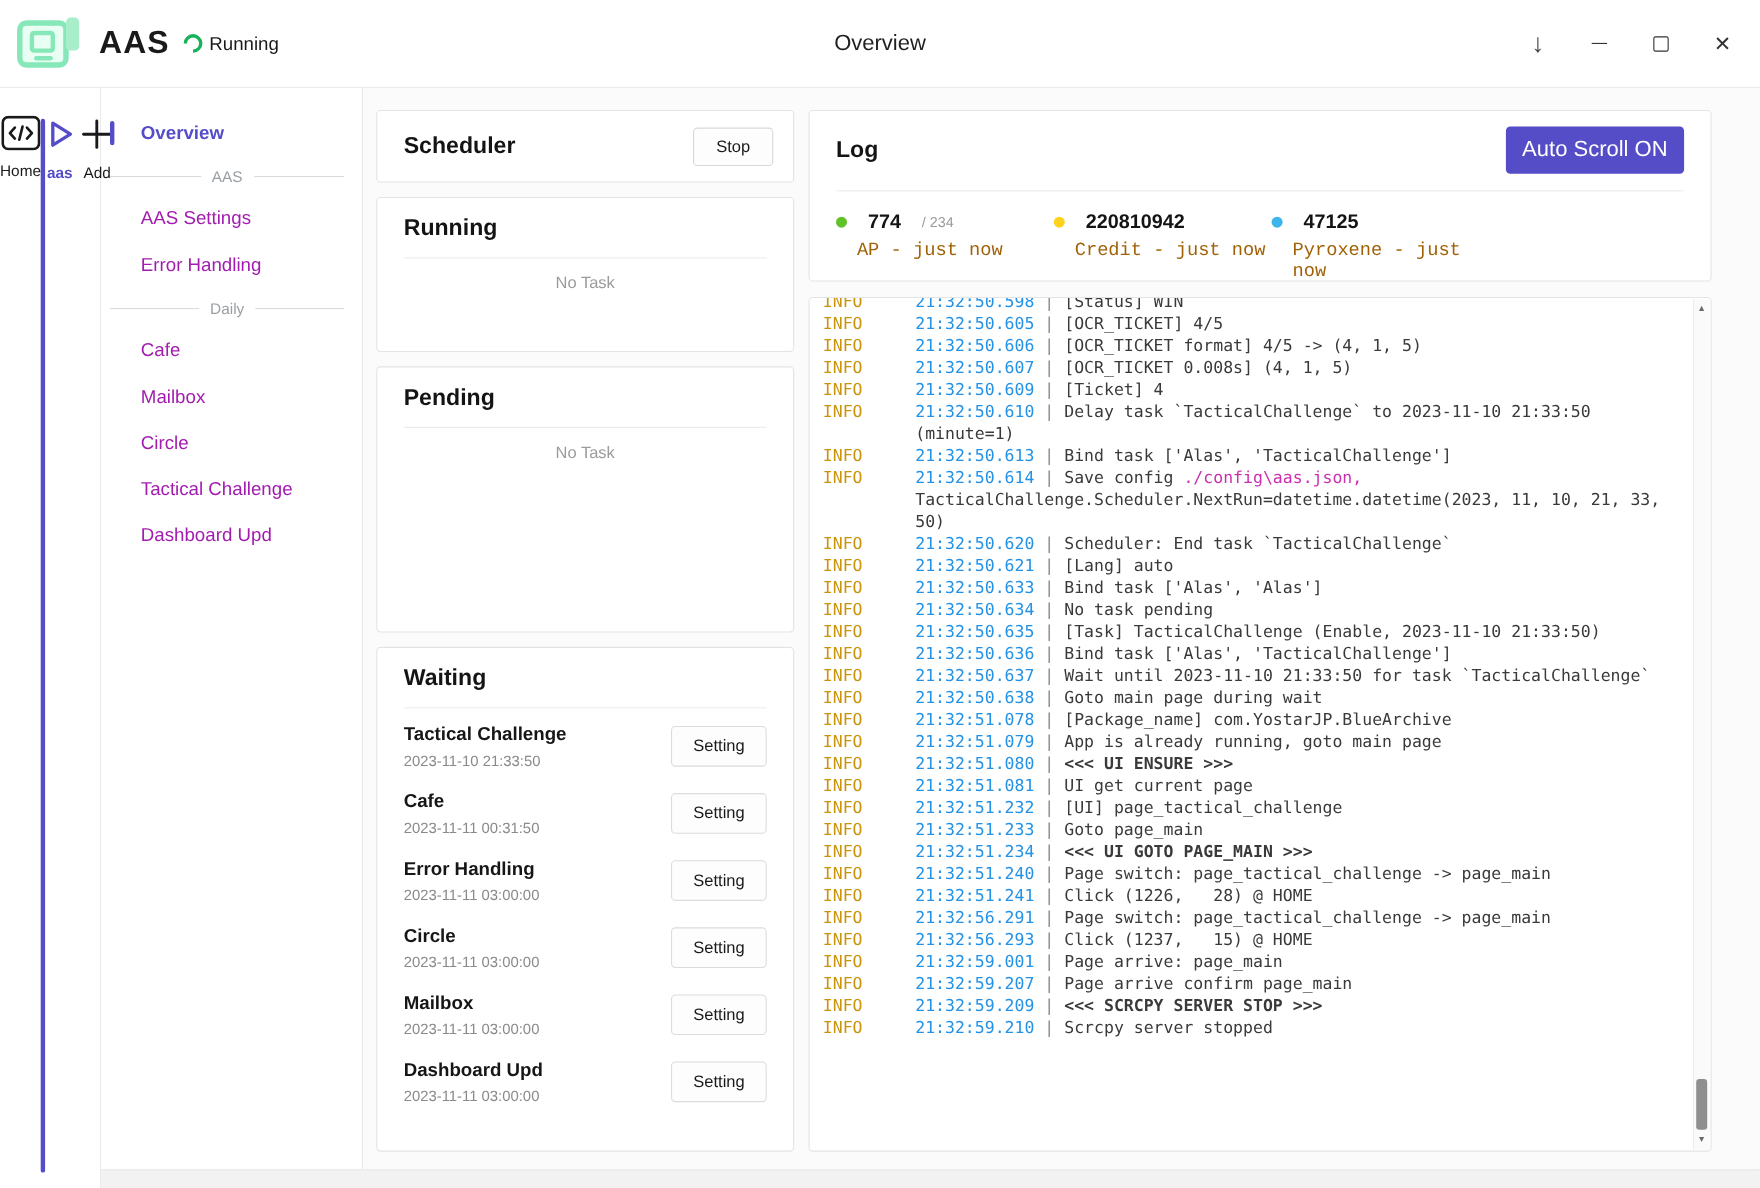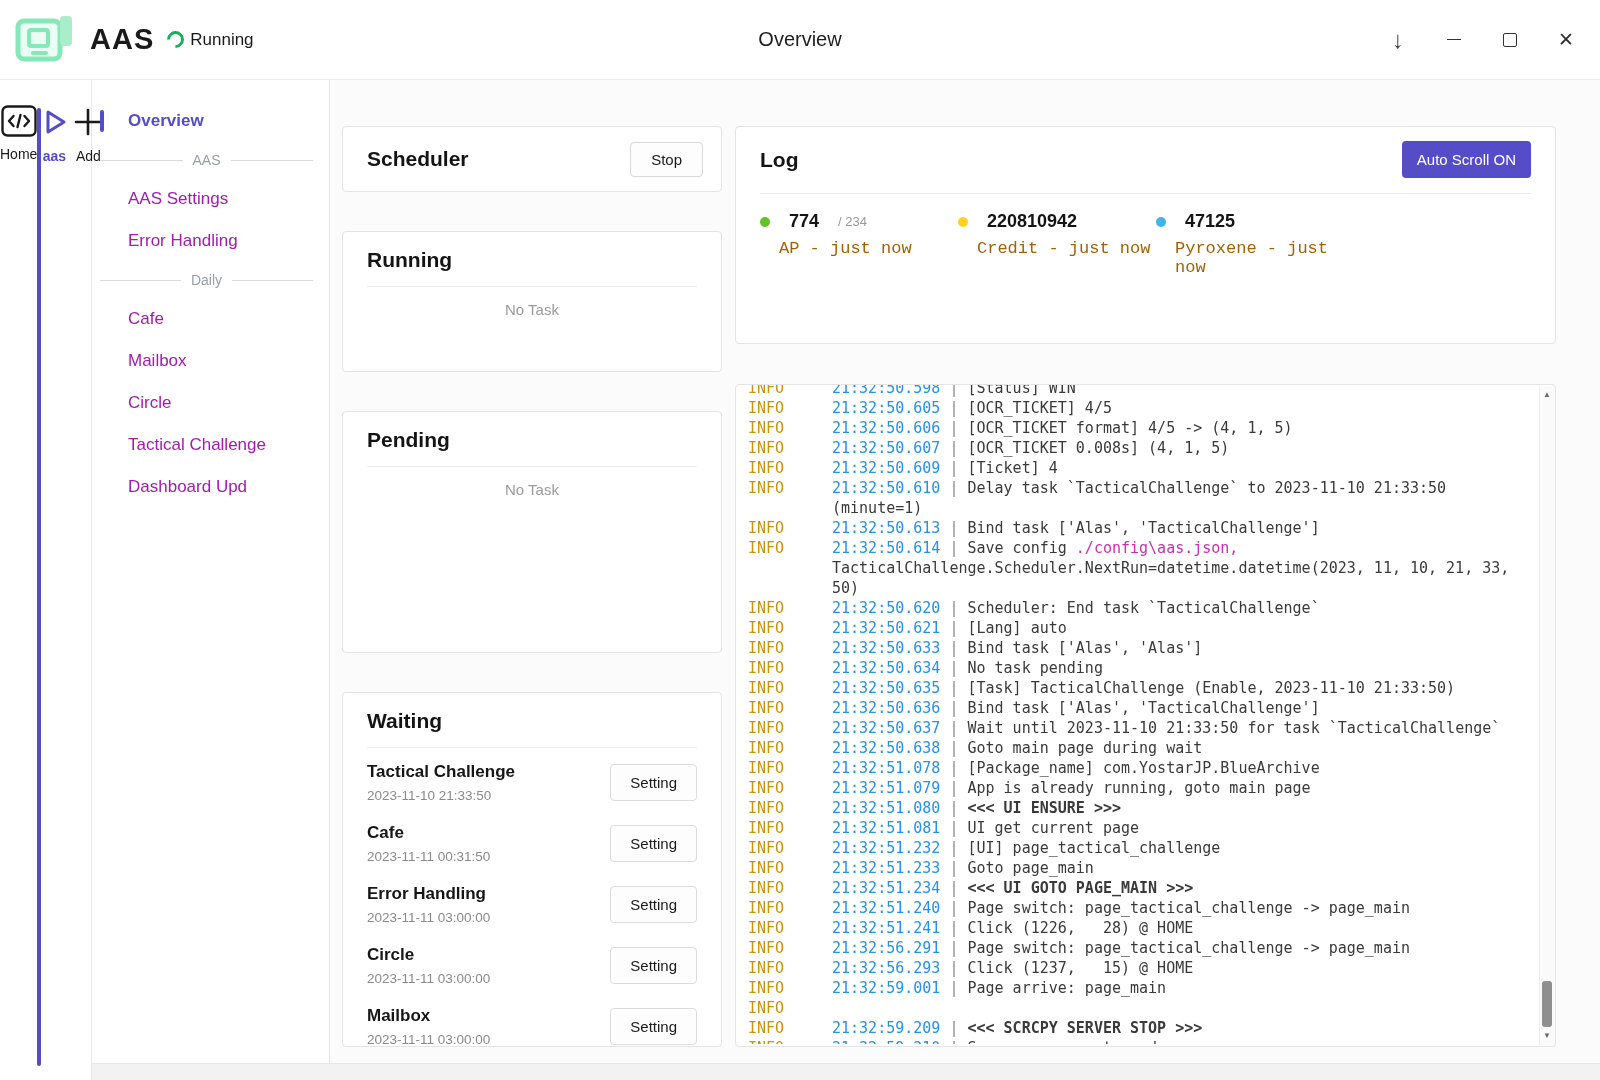--- a/index.html
+++ b/index.html
@@ -48,43 +48,43 @@
   .nav-item.active { color: var(--accent, #554CC8); font-weight: bold; }
   .nav-item.active::before { content: ""; position: absolute; left: 8px; top: 50%; transform: translateY(-50%); width: 3.5px; height: 22px; border-radius: 2px; background: var(--accent, #554CC8); }
   .nav-divider { display: flex; align-items: center; gap: 10px; padding: 10px 16px 10px 8px; color: #9aa0a6; font-size: 14px; }
   .nav-divider .line { flex: 1; height: 1px; background: #dcdcdc; }
 
   
   .main { flex: 1; min-width: 0; background: #fbfbfb; }
   .main-body { height: 100%; display: flex; gap: 13px; padding: 20px 44px 16px 12px; }
   .col-left { width: 380px; flex: none; display: flex; flex-direction: column; gap: 13px; }
   .col-right { flex: 1; min-width: 0; display: flex; flex-direction: column; gap: 14px; }
-  .card { background: #fff; border: 1px solid #e4e4e4; border-radius: 4px; margin-top: 26px; }
+  .card { background: #fff; border: 1px solid #e4e4e4; border-radius: 4px; }
   .card-title { font-size: 21px; font-weight: bold; color: #141414; }
 
   .card-scheduler { height: 66px; flex: none; display: flex; align-items: center; justify-content: space-between; padding: 0 18px 0 24px; }
   .btn-outline { font-family: inherit; font-size: 15px; color: #1a1a1a; background: #fdfdfd; border: 1px solid #d8d8d8; border-radius: 4px; padding: 8px 20px; }
 
   .card-block { padding: 0 24px; }
   .card-head { padding: 16px 0 14px; border-bottom: 1px solid #ececec; }
   .empty { text-align: center; color: #9b9b9b; font-size: 15px; padding: 14px 0; }
   .card-running { height: 141px; flex: none; }
   .card-pending { height: 242px; flex: none; }
   .card-waiting { flex: 1; min-height: 0; overflow: hidden; }
 
   .task-list { padding-top: 4px; }
   .task-row { display: flex; align-items: center; justify-content: space-between; padding: 10px 0; }
   .task-name { font-size: 17px; font-weight: bold; color: #161616; }
   .task-time { font-size: 13.5px; color: #8a8a8a; margin-top: 6px; }
   .btn-setting { font-family: inherit; font-size: 15px; color: #1a1a1a; background: #fdfdfd; border: 1px solid #dcdcdc; border-radius: 4px; padding: 9px 19px; }
 
   
-  .card-log-head { height: 218px; flex: none; padding: 0 24px; }
+  .card-log-head { height: 156px; flex: none; padding: 0 24px; }
   .log-head-row { display: flex; align-items: center; justify-content: space-between; padding: 14px 0 15px; border-bottom: 1px solid #ececec; }
-  .btn-accent { font-family: inherit; font-size: 15px; color: #fff; background: var(--accent, #554CC8); border: none; border-radius: 4px; padding: 10px 15px; }
+  .btn-accent { font-family: inherit; font-size: 20px; color: #fff; background: var(--accent, #554CC8); border: none; border-radius: 4px; padding: 10px 15px; }
   .log-stats { display: flex; margin-top: 17px; }
   .stat { width: 198px; flex: none; }
   .stat-top { display: flex; align-items: center; gap: 19px; }
   .dot { width: 10px; height: 10px; border-radius: 50%; flex: none; background: #999; }
   .stat-value { font-size: 18px; font-weight: bold; color: #141414; }
   .stat-suffix { font-size: 13px; color: #9a9a9a; }
   .stat-caption { font-size: 17px; color: #a16207; margin-top: 7px; padding-left: 19px; font-family: Liberation Mono, monospace; }
 
   
   .card-logview { flex: 1; min-height: 0; position: relative; overflow: hidden; }
@@ -410,20 +410,21 @@
                     <div class="log-line" data-interactable="false">
     <span class="log-level" data-interactable="false">INFO</span>
     <span class="log-body" data-interactable="false"><span class="log-time">21:32:56.293</span><span class="log-sep"> | </span><span class="log-msg"><span>Click (1237,   15) @ HOME</span></span></span>
   </div>
                     <div class="log-line" data-interactable="false">
     <span class="log-level" data-interactable="false">INFO</span>
     <span class="log-body" data-interactable="false"><span class="log-time">21:32:59.001</span><span class="log-sep"> | </span><span class="log-msg"><span>Page arrive: page_main</span></span></span>
   </div>
                     <div class="log-line" data-interactable="false">
     <span class="log-level" data-interactable="false">INFO</span>
+    <span class="log-body" data-interactable="false"><span class="log-time">21:32:59.207</span><span class="log-sep"> | </span><span class="log-msg"><span>Page arrive confirm page_main</span></span></span>
   </div>
                     <div class="log-line" data-interactable="false">
     <span class="log-level" data-interactable="false">INFO</span>
     <span class="log-body" data-interactable="false"><span class="log-time">21:32:59.209</span><span class="log-sep"> | </span><span class="log-msg" style="font-weight: bold;"><span>&lt;&lt;&lt; SCRCPY SERVER STOP &gt;&gt;&gt;</span></span></span>
   </div>
                     <div class="log-line" data-interactable="false">
     <span class="log-level" data-interactable="false">INFO</span>
     <span class="log-body" data-interactable="false"><span class="log-time">21:32:59.210</span><span class="log-sep"> | </span><span class="log-msg"><span>Scrcpy server stopped</span></span></span>
   </div>
                   </div>

